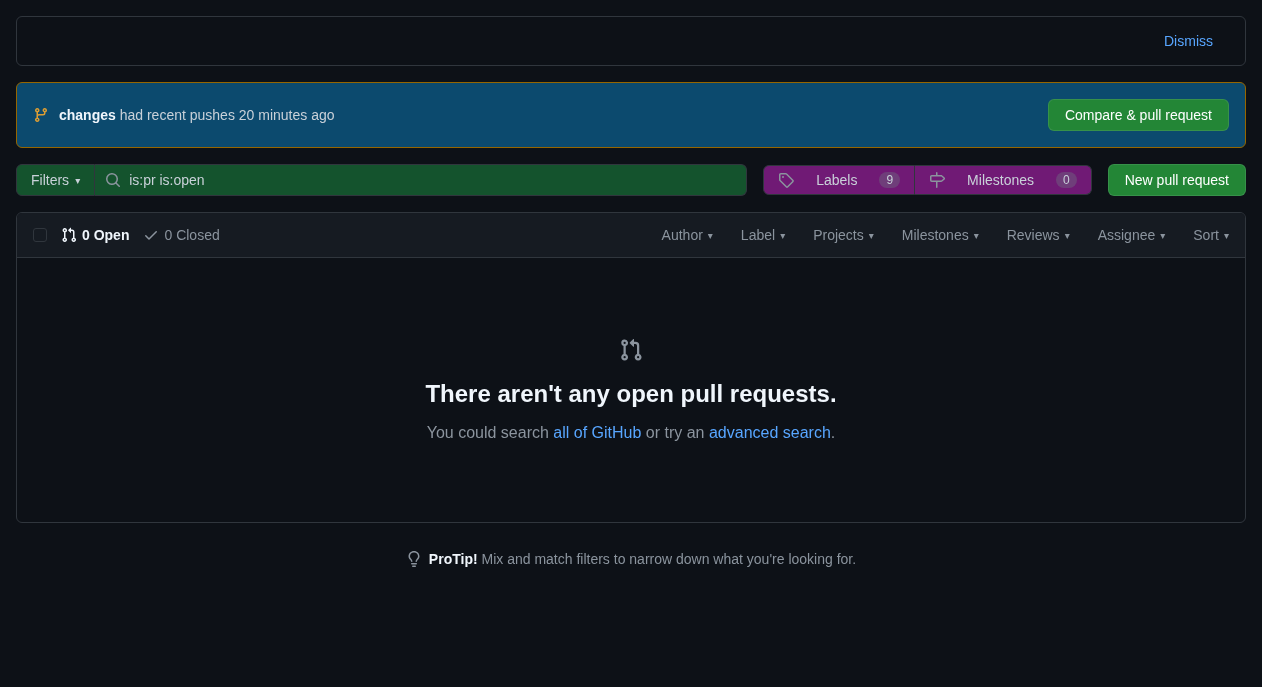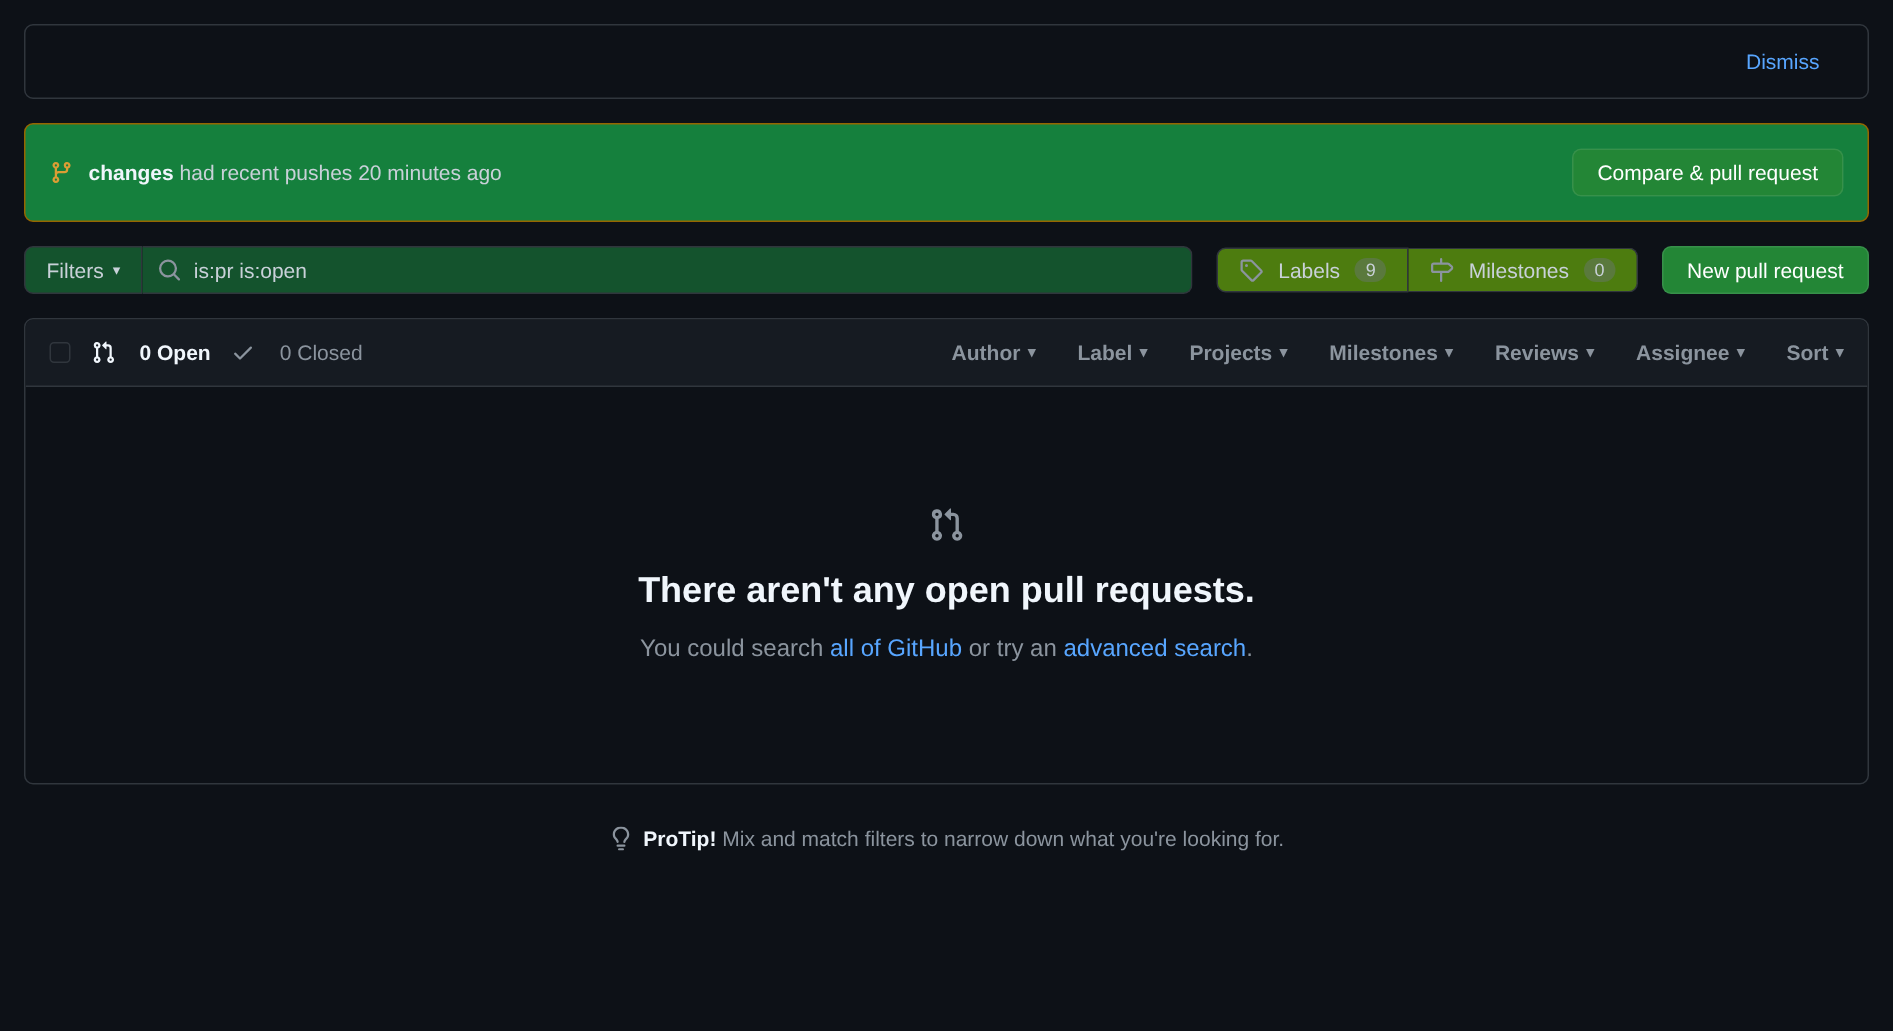--- a/index.html
+++ b/index.html
@@ -32,21 +32,21 @@
 }
 .dismiss {
   position: absolute;
   top: 16px;
   right: 32px;
   color: #58a6ff;
   cursor: pointer;
   font-size: 14px;
 }
 .push-banner {
-  background: #15803d;
+  background: #0c4a6e;
   border: 1px solid #966600;
   border-radius: 6px;
   padding: 16px;
   margin-bottom: 16px;
   display: flex;
   align-items: center;
   justify-content: space-between;
 }
 .push-left { display: flex; align-items: center; gap: 10px; }
 .push-text { color: #c9d1d9; }
@@ -94,29 +94,29 @@
   flex: 1;
   background: transparent;
   border: none;
   outline: none;
   color: #c9d1d9;
   font-size: 14px;
   padding: 7px 8px;
 }
 .pill-group { display: flex; }
 .pill-btn {
-  background: #4d7c0f;
+  background: #701a75;
   border: 1px solid #30363d;
   padding: 6px 14px;
   color: #c9d1d9;
   font-size: 14px;
   cursor: pointer;
   display: flex;
   align-items: center;
-  gap: 10px;
+  gap: 22px;
 }
 .pill-btn:first-child { border-radius: 6px 0 0 6px; }
 .pill-btn:last-child { border-radius: 0 6px 6px 0; border-left: none; }
 .count-badge {
   background: rgba(110,118,129,.4);
   border-radius: 10px;
   padding: 1px 7px;
   font-size: 12px;
   color: #c9d1d9;
 }
@@ -126,23 +126,23 @@
   overflow: hidden;
 }
 .list-header {
   background: #161b22;
   border-bottom: 1px solid #30363d;
   padding: 14px 16px;
   display: flex;
   align-items: center;
 }
 .header-left { display: flex; align-items: center; gap: 14px; }
-.tab-btn { display: flex; align-items: center; gap: 16px; color: #8b949e; cursor: pointer; }
+.tab-btn { display: flex; align-items: center; gap: 5px; color: #8b949e; cursor: pointer; }
 .tab-btn.active { color: #f0f6fc; font-weight: 600; }
-.header-right { margin-left: auto; display: flex; gap: 28px; font-weight: bold; }
+.header-right { margin-left: auto; display: flex; gap: 28px; }
 .filter-dd { color: #8b949e; cursor: pointer; display:flex; align-items:center; gap:3px;}
 .checkbox {
   width: 14px; height: 14px;
   border: 1px solid #30363d;
   border-radius: 3px;
 }
 .empty-state {
   text-align: center;
   padding: 80px 40px;
 }

